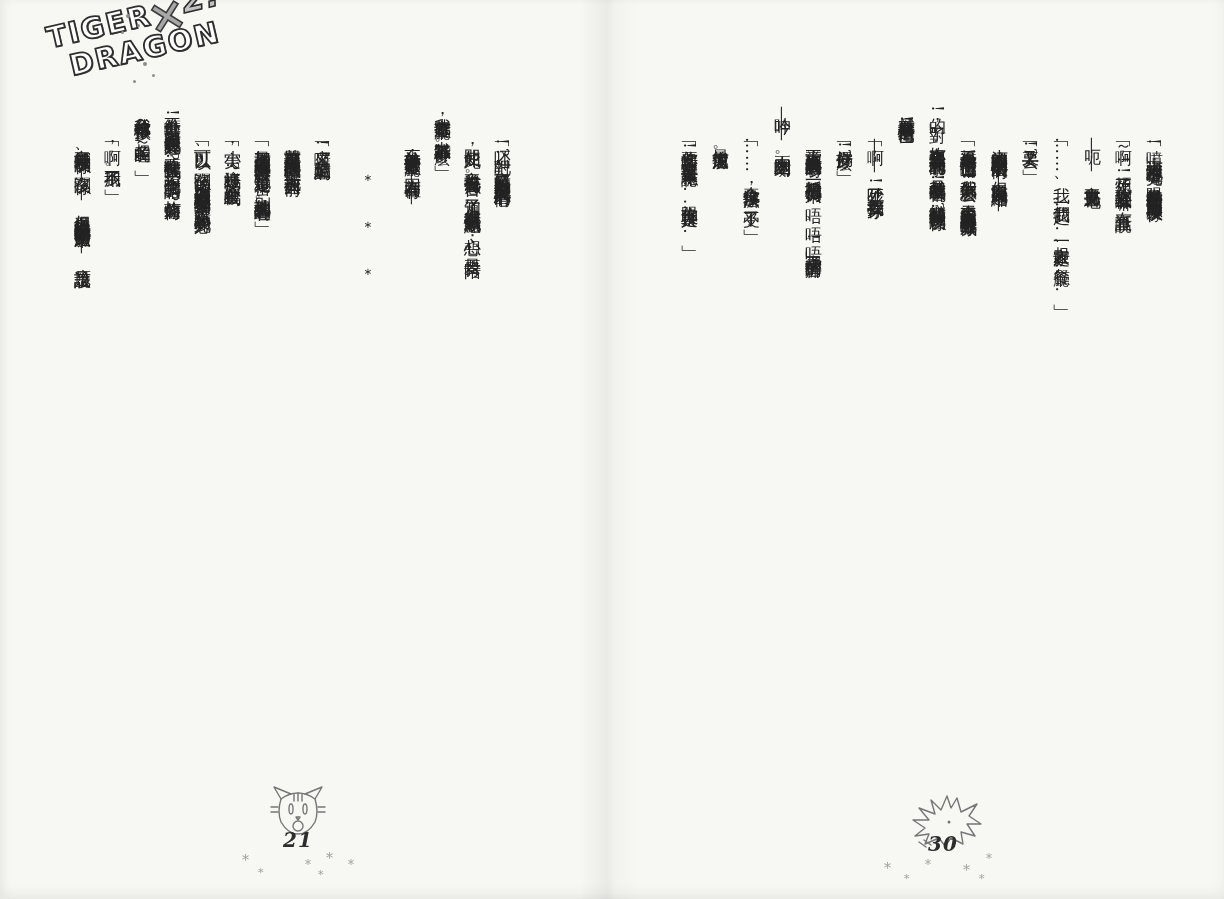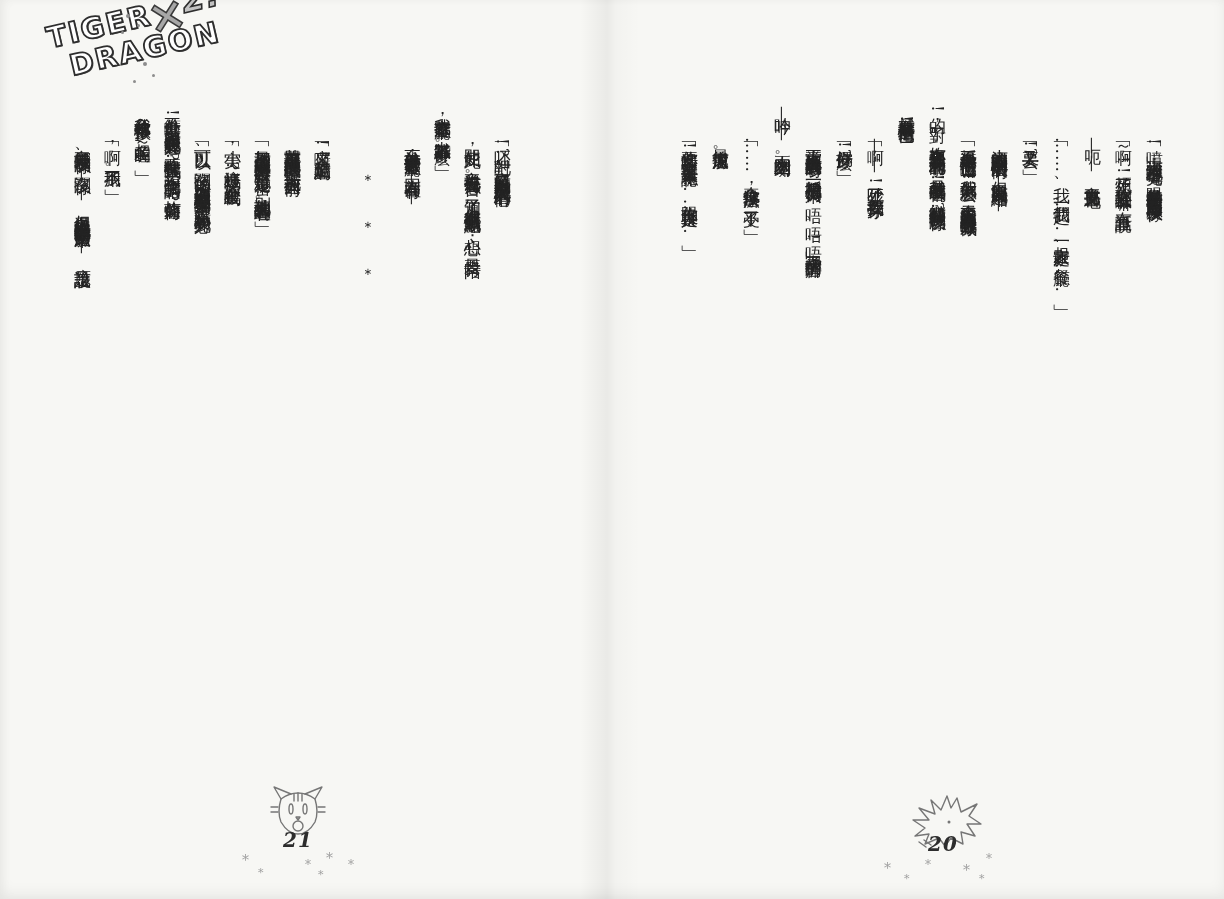--- a/index.html
+++ b/index.html
@@ -145,21 +145,21 @@
   <span class="star" style="left:305px; top:858px; font-size:12px;">*</span>
   <span class="star" style="left:326px; top:850px;">*</span>
   <span class="star" style="left:318px; top:868px; font-size:11px;">*</span>
   <span class="star" style="left:348px; top:858px; font-size:12px;">*</span>
 
   <svg class="mascot" style="left:903px; top:792px;" width="88" height="60" viewBox="0 0 88 60" fill="#f7f7f4" stroke="#767676" stroke-width="1.4" stroke-linecap="round" stroke-linejoin="round">
     <path d="M44,4 L38,18 L28,8 L32,22 L16,16 L26,28 L10,28 L22,36 L12,44 L26,42 L22,52 L36,46 L42,54 L48,46 L60,52 L58,40 L72,44 L64,32 L78,32 L66,24 L74,12 L58,20 L54,6 L48,16 Z"></path>
     <circle cx="46" cy="30" r="1.5" fill="#767676" stroke="none"></circle>
     <path d="M16,50 L23,55 M21,48 L28,53"></path>
   </svg>
-  <span class="page-number" style="left:928px; top:832px;">20</span>
+  <span class="page-number" style="left:928px; top:832px;">30</span>
   <span class="star" style="left:884px; top:860px;">*</span>
   <span class="star" style="left:904px; top:872px; font-size:11px;">*</span>
   <span class="star" style="left:925px; top:858px; font-size:12px;">*</span>
   <span class="star" style="left:963px; top:862px;">*</span>
   <span class="star" style="left:986px; top:852px; font-size:12px;">*</span>
   <span class="star" style="left:979px; top:872px; font-size:11px;">*</span>
 
 </div>
 
 </body></html>

